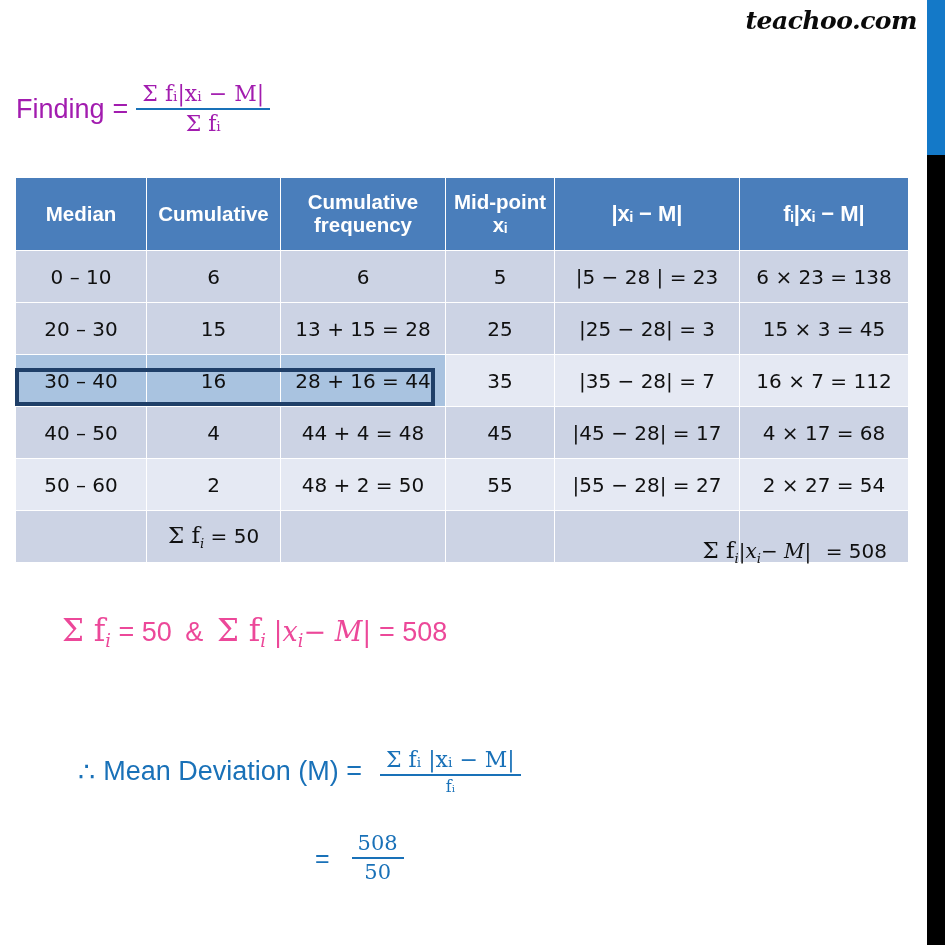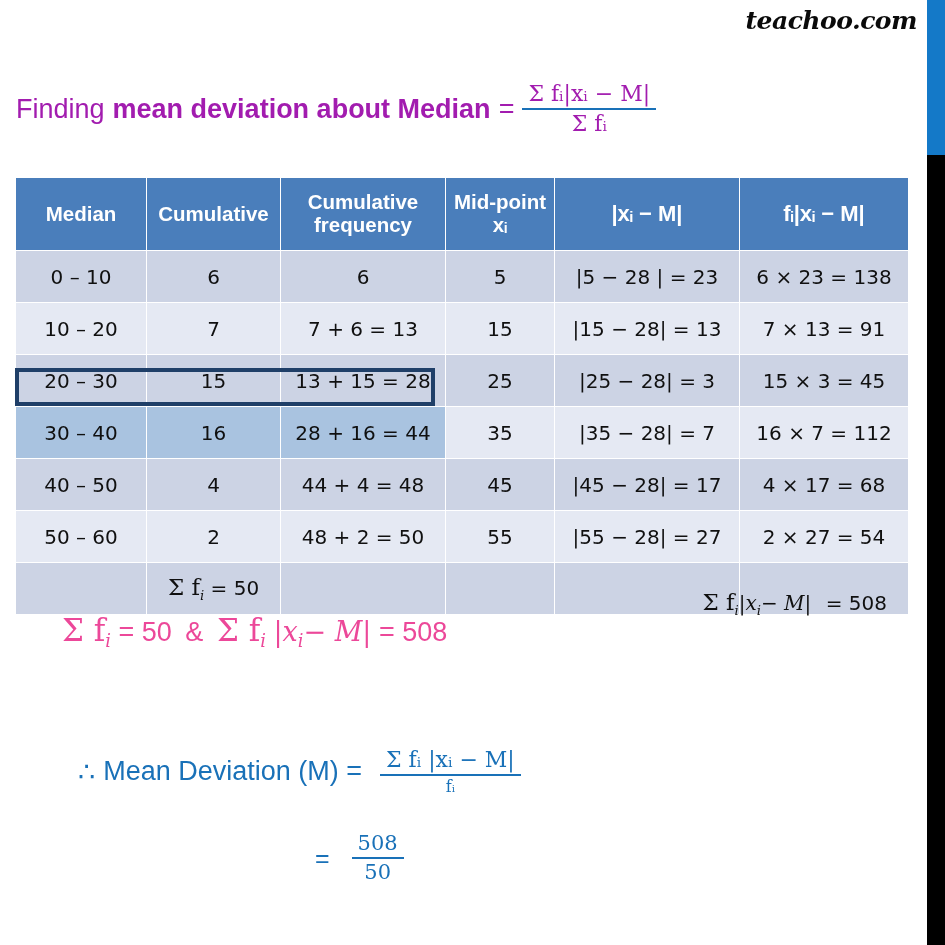--- a/index.html
+++ b/index.html
@@ -215,21 +215,20 @@
 </head>
 <body>
 
 <div id="edge-blue"></div>
 <div id="edge-black"></div>
 
 <div id="brand">teachoo.com</div>
 
 <div id="title-line">
   <span class="reg">Finding</span>
-  <span class="bold">mean deviation about Median</span>
   <span class="eq">=</span>
   <span class="frac">
     <span class="num mup" style="font-size:22px;">Σ fᵢ|xᵢ − M|</span>
     <span class="den mup" style="font-size:22px;">Σ fᵢ</span>
   </span>
 </div>
 
 <table id="stat-table">
   <thead>
     <tr>
@@ -242,28 +241,20 @@
     </tr>
   </thead>
   <tbody>
     <tr class="row-a">
       <td class="c-class">0 – 10</td>
       <td class="c-freq">6</td>
       <td class="c-cum">6</td>
       <td class="c-mid">5</td>
       <td class="c-dev">|5 − 28 | = 23</td>
       <td class="c-prod">6 × 23 = 138</td>
-    </tr>
-    <tr class="row-b">
-      <td class="c-class">10 – 20</td>
-      <td class="c-freq">7</td>
-      <td class="c-cum">7 + 6 = 13</td>
-      <td class="c-mid">15</td>
-      <td class="c-dev">|15 − 28| = 13</td>
-      <td class="c-prod">7 × 13 = 91</td>
     </tr>
     <tr class="row-a">
       <td class="c-class">20 – 30</td>
       <td class="c-freq">15</td>
       <td class="c-cum">13 + 15 = 28</td>
       <td class="c-mid">25</td>
       <td class="c-dev">|25 − 28| = 3</td>
       <td class="c-prod">15 × 3 = 45</td>
     </tr>
     <tr class="row-b highlight-row">

